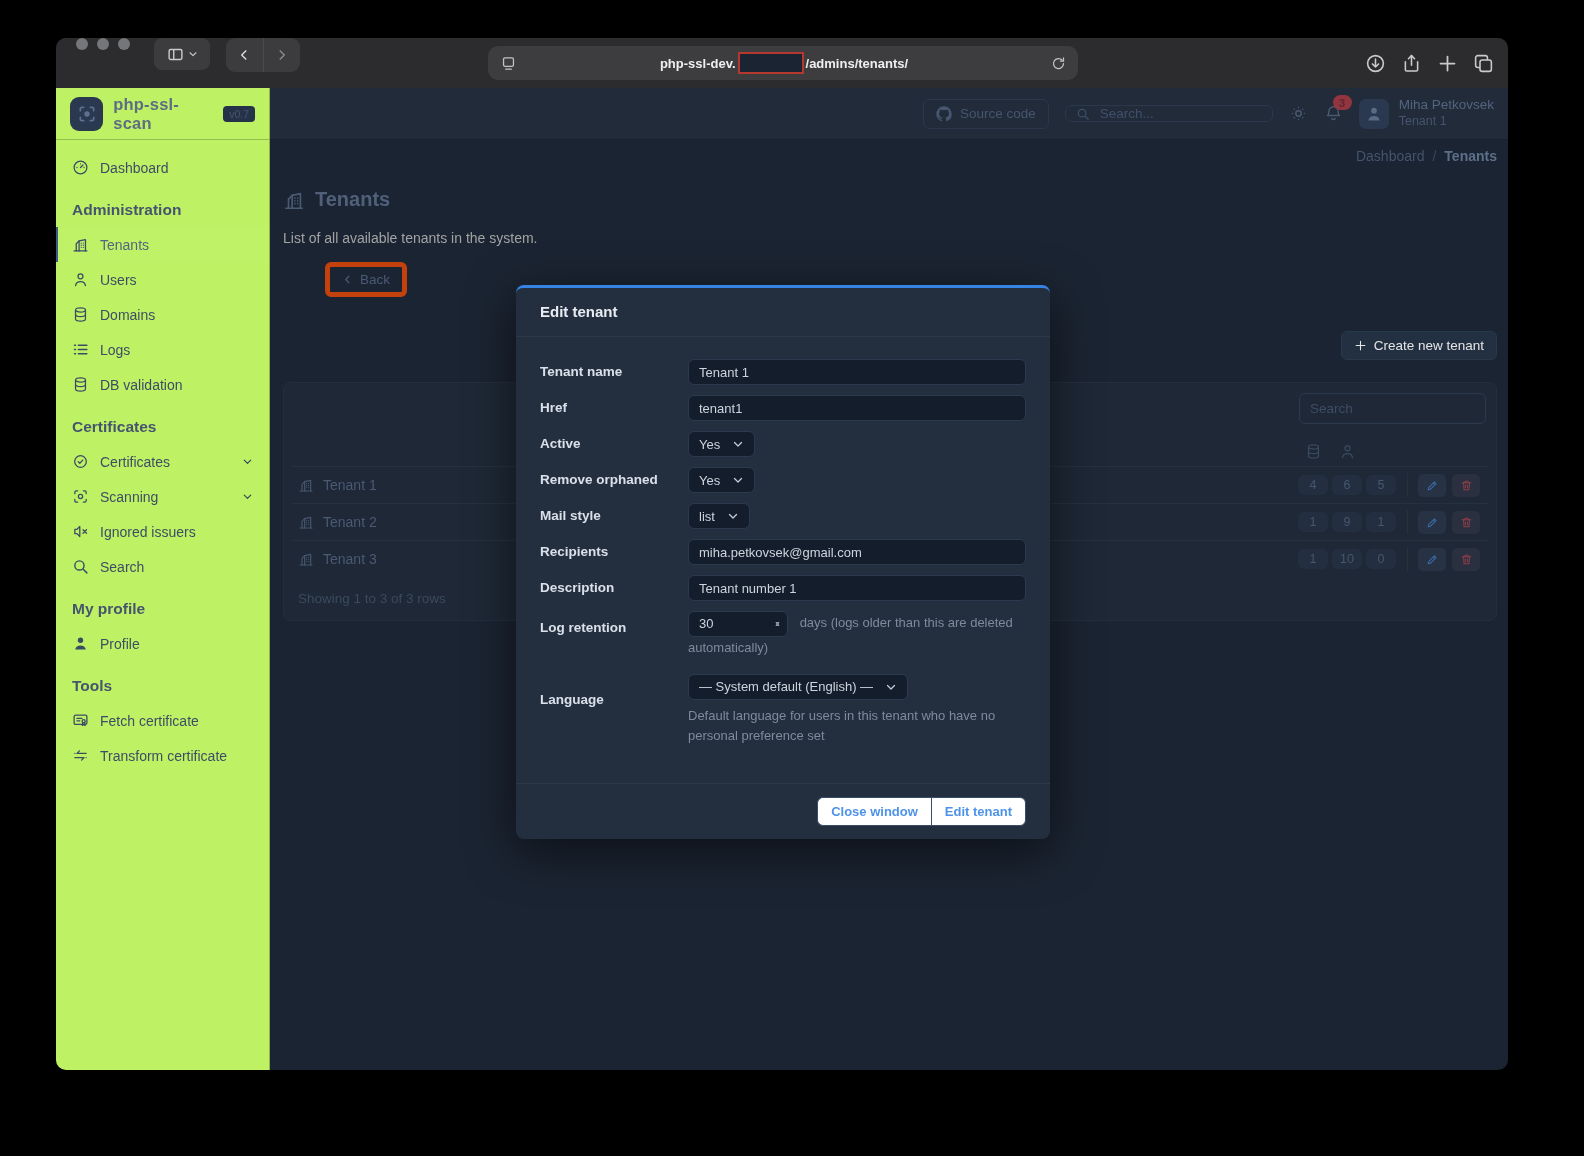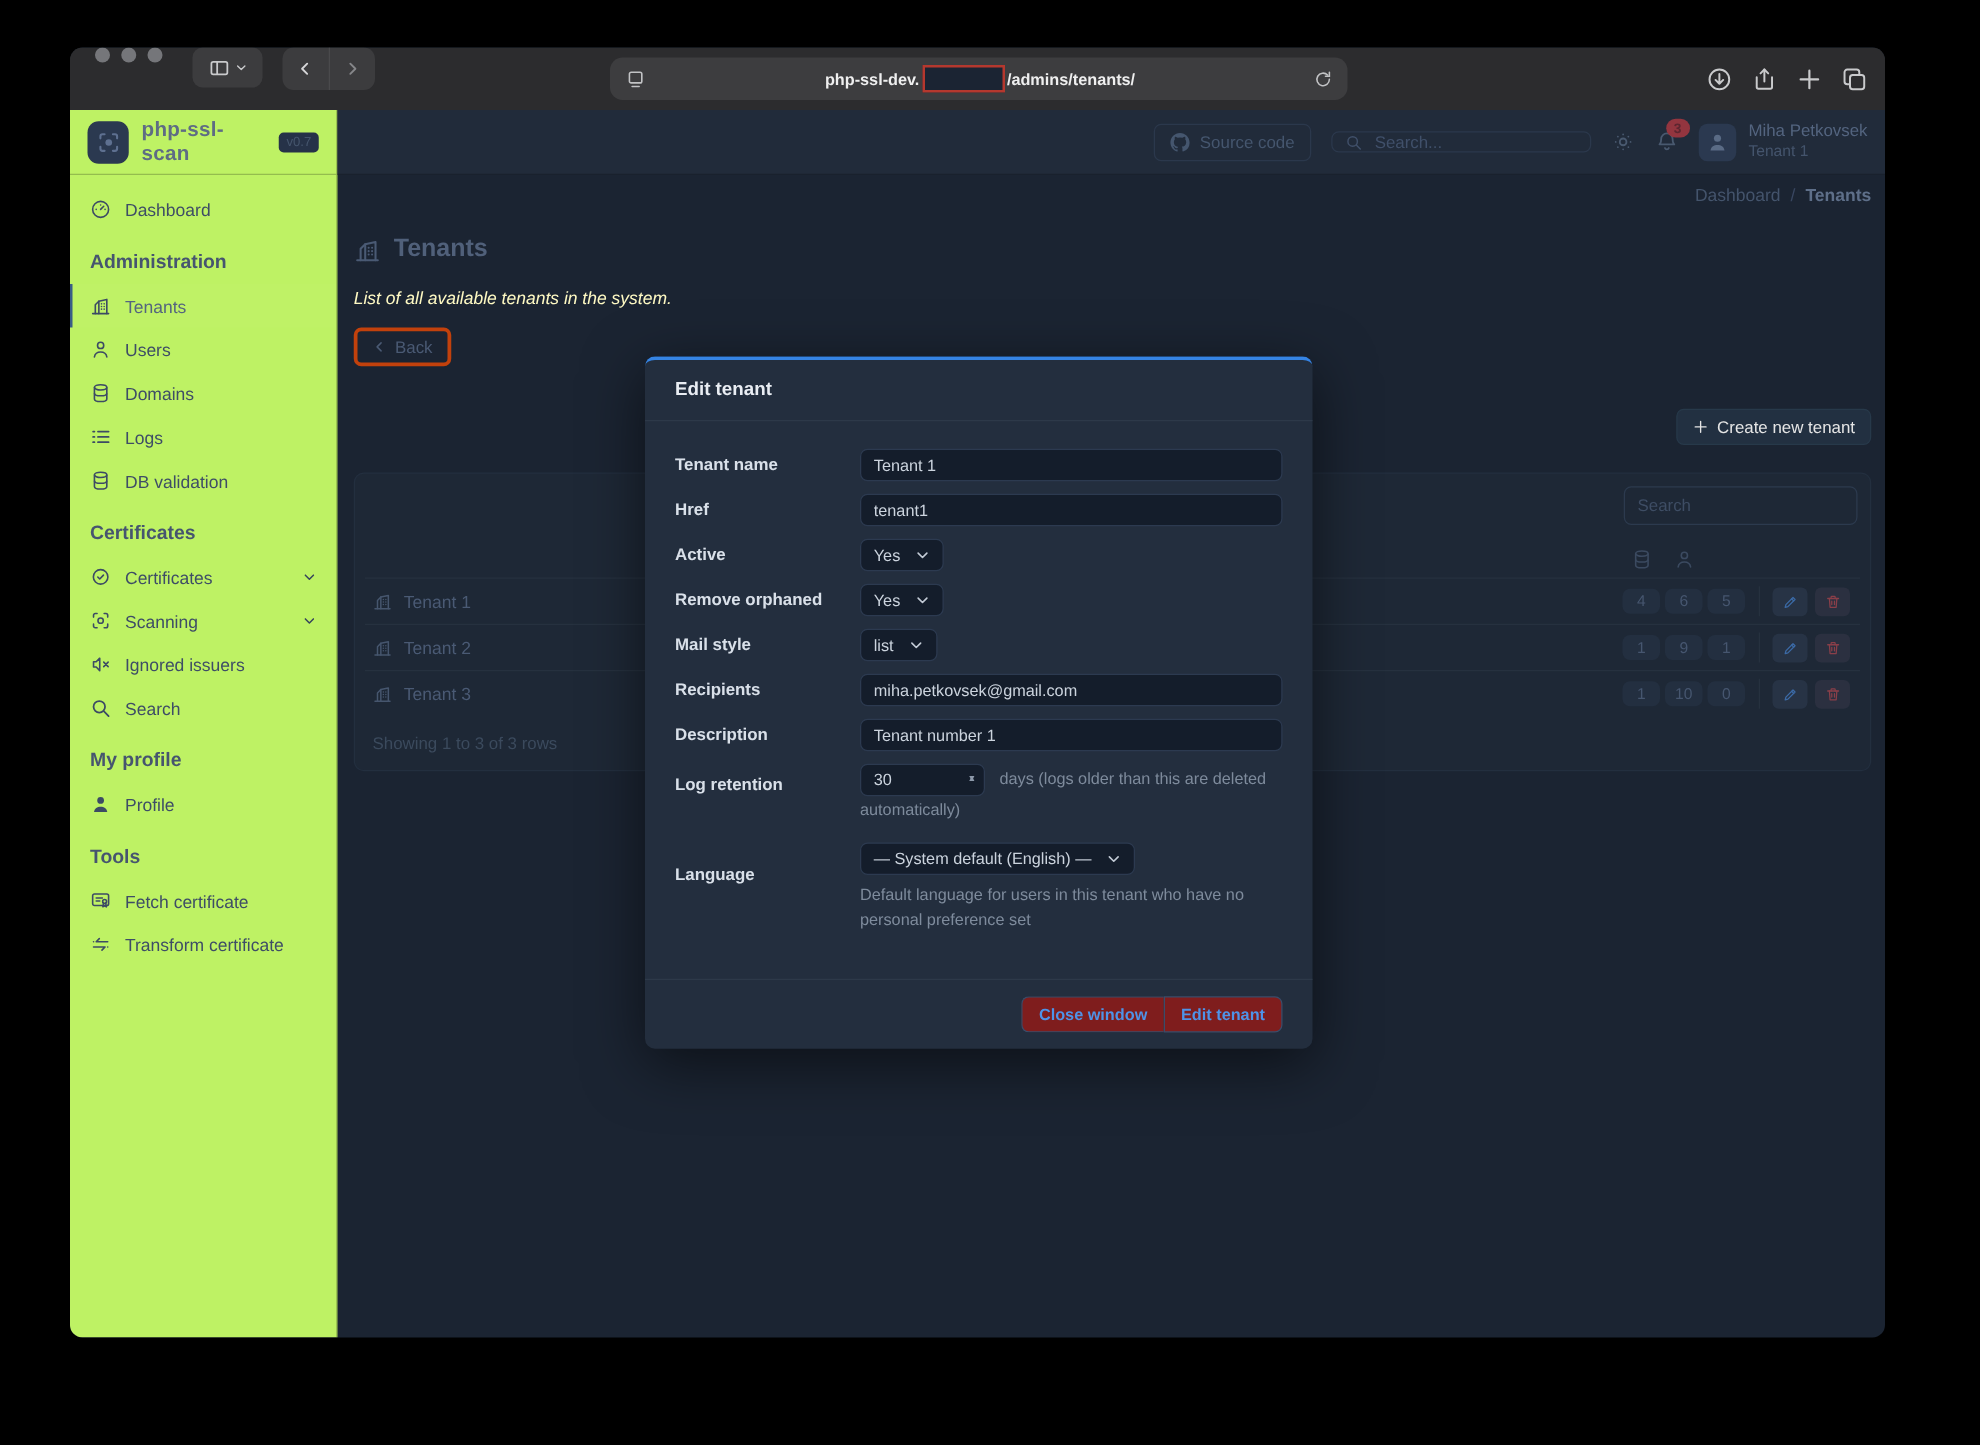--- a/index.html
+++ b/index.html
@@ -50,22 +50,22 @@
   .userblock{line-height:1.25;margin-left:-6px;}
   .uname{font-size:13.5px;color:#53647f;}
   .utenant{font-size:12.5px;color:#44546c;}
 
   .main{flex:1;padding:8px 11px 0 13px;position:relative;}
   .crumbs{text-align:right;font-size:14px;color:#44546c;}
   .crumbs .sep{margin:0 8px;color:#394761;}
   .crumbs .cur{color:#5e6f89;font-weight:600;}
   .ptitle{display:flex;align-items:center;gap:10px;margin-top:24px;font-size:20px;font-weight:700;color:#50607a;}
   .ptitle .ic{width:22px;height:22px;color:#4a5a74;}
-  .pdesc{margin-top:19px;font-size:14px;color:#fef9c3;font-style:italic;}
-  .backbtn{display:inline-flex;align-items:center;gap:7px;margin-top:16px;border:3px solid #c2410c;border-radius:6px;padding:5px 12px;font-size:13.5px;color:#4a5a74;}
+  .pdesc{margin-top:19px;font-size:14px;color:#a3a3a3;}
+  .backbtn{display:inline-flex;align-items:center;gap:7px;margin-top:16px;border:5px solid #c2410c;border-radius:6px;padding:5px 12px;font-size:13.5px;color:#4a5a74;margin-left:42px;}
   .backbtn .ic{width:11px;height:11px;}
   .createrow{display:flex;justify-content:flex-end;margin-top:34px;}
   .createbtn{display:inline-flex;align-items:center;gap:7px;background:#223041;border:1px solid #27394a;border-radius:6px;padding:6px 12px;font-size:13.5px;color:#e5e5e5;}
   .createbtn .ic{width:13px;height:13px;}
   .card{position:relative;margin-top:22px;background:#1e2836;border:1px solid #232f3f;border-radius:8px;padding:10px 8px 14px;min-height:226px;}
   .cardsearch{position:absolute;top:10px;right:10px;width:187px;height:31px;border:1px solid #2c3a4e;border-radius:6px;background:transparent;color:#5d6e88;font-size:13.5px;padding:0 10px;outline:0;}
   .cardsearch::placeholder{color:#3e4d64;}
   .tgrid{display:grid;grid-template-columns:1fr 30px 30px 30px 14px 30px 30px;column-gap:4px;align-items:center;padding:6px 6px;}
   .thead{margin-top:44px;color:#3b4a5e;}
   .thead .nm{font-size:11.5px;font-weight:700;letter-spacing:.07em;}
@@ -91,21 +91,21 @@
   .tinput{width:100%;height:26px;background:#141d2b;border:1px solid #2c3a50;border-radius:6px;color:#ccd4de;font-size:13px;padding:0 10px;outline:0;}
   .sel{display:inline-flex;align-items:center;gap:12px;height:26px;background:#141d2b;border:1px solid #2c3a50;border-radius:6px;color:#ccd4de;font-size:13px;padding:0 10px;}
   .sel .chev{width:12px;height:12px;color:#c3cbd6;}
   .numwrap{display:inline-flex;align-items:center;width:100px;height:26px;background:#141d2b;border:1px solid #2c3a50;border-radius:6px;color:#ccd4de;font-size:13px;padding:0 6px 0 10px;vertical-align:middle;}
   .numwrap .nval{flex:1;}
   .spin{display:flex;flex-direction:column;line-height:0;color:#8d99aa;font-size:7px;}
   .help{font-size:13px;color:#7e8b9c;line-height:1.55;}
   .inlinehelp{display:inline;margin-left:8px;}
   .mfoot{border-top:1px solid #2d3949;padding:13px 24px;display:flex;justify-content:flex-end;}
   .btngroup{display:flex;}
-  .gbtn{background:#7f1d1d;border:1px solid #3b4c69;color:#4e93e8;font-size:13px;font-weight:700;padding:6px 13px;}
+  .gbtn{background:#ffffff;border:1px solid #3b4c69;color:#4e93e8;font-size:13px;font-weight:700;padding:6px 13px;}
   .gbtn.first{border-radius:6px 0 0 6px;border-right:0;}
   .gbtn.last{border-radius:0 6px 6px 0;border-left:1px solid #3b4c69;}
 </style>
 </head>
 <body>
 
 <svg width="0" height="0" style="position:absolute">
   <defs>
     <symbol id="i-panel" viewBox="0 0 24 24" fill="none" stroke="currentColor" stroke-width="2">
         <rect x="3" y="5" width="18" height="14" rx="2"></rect>

